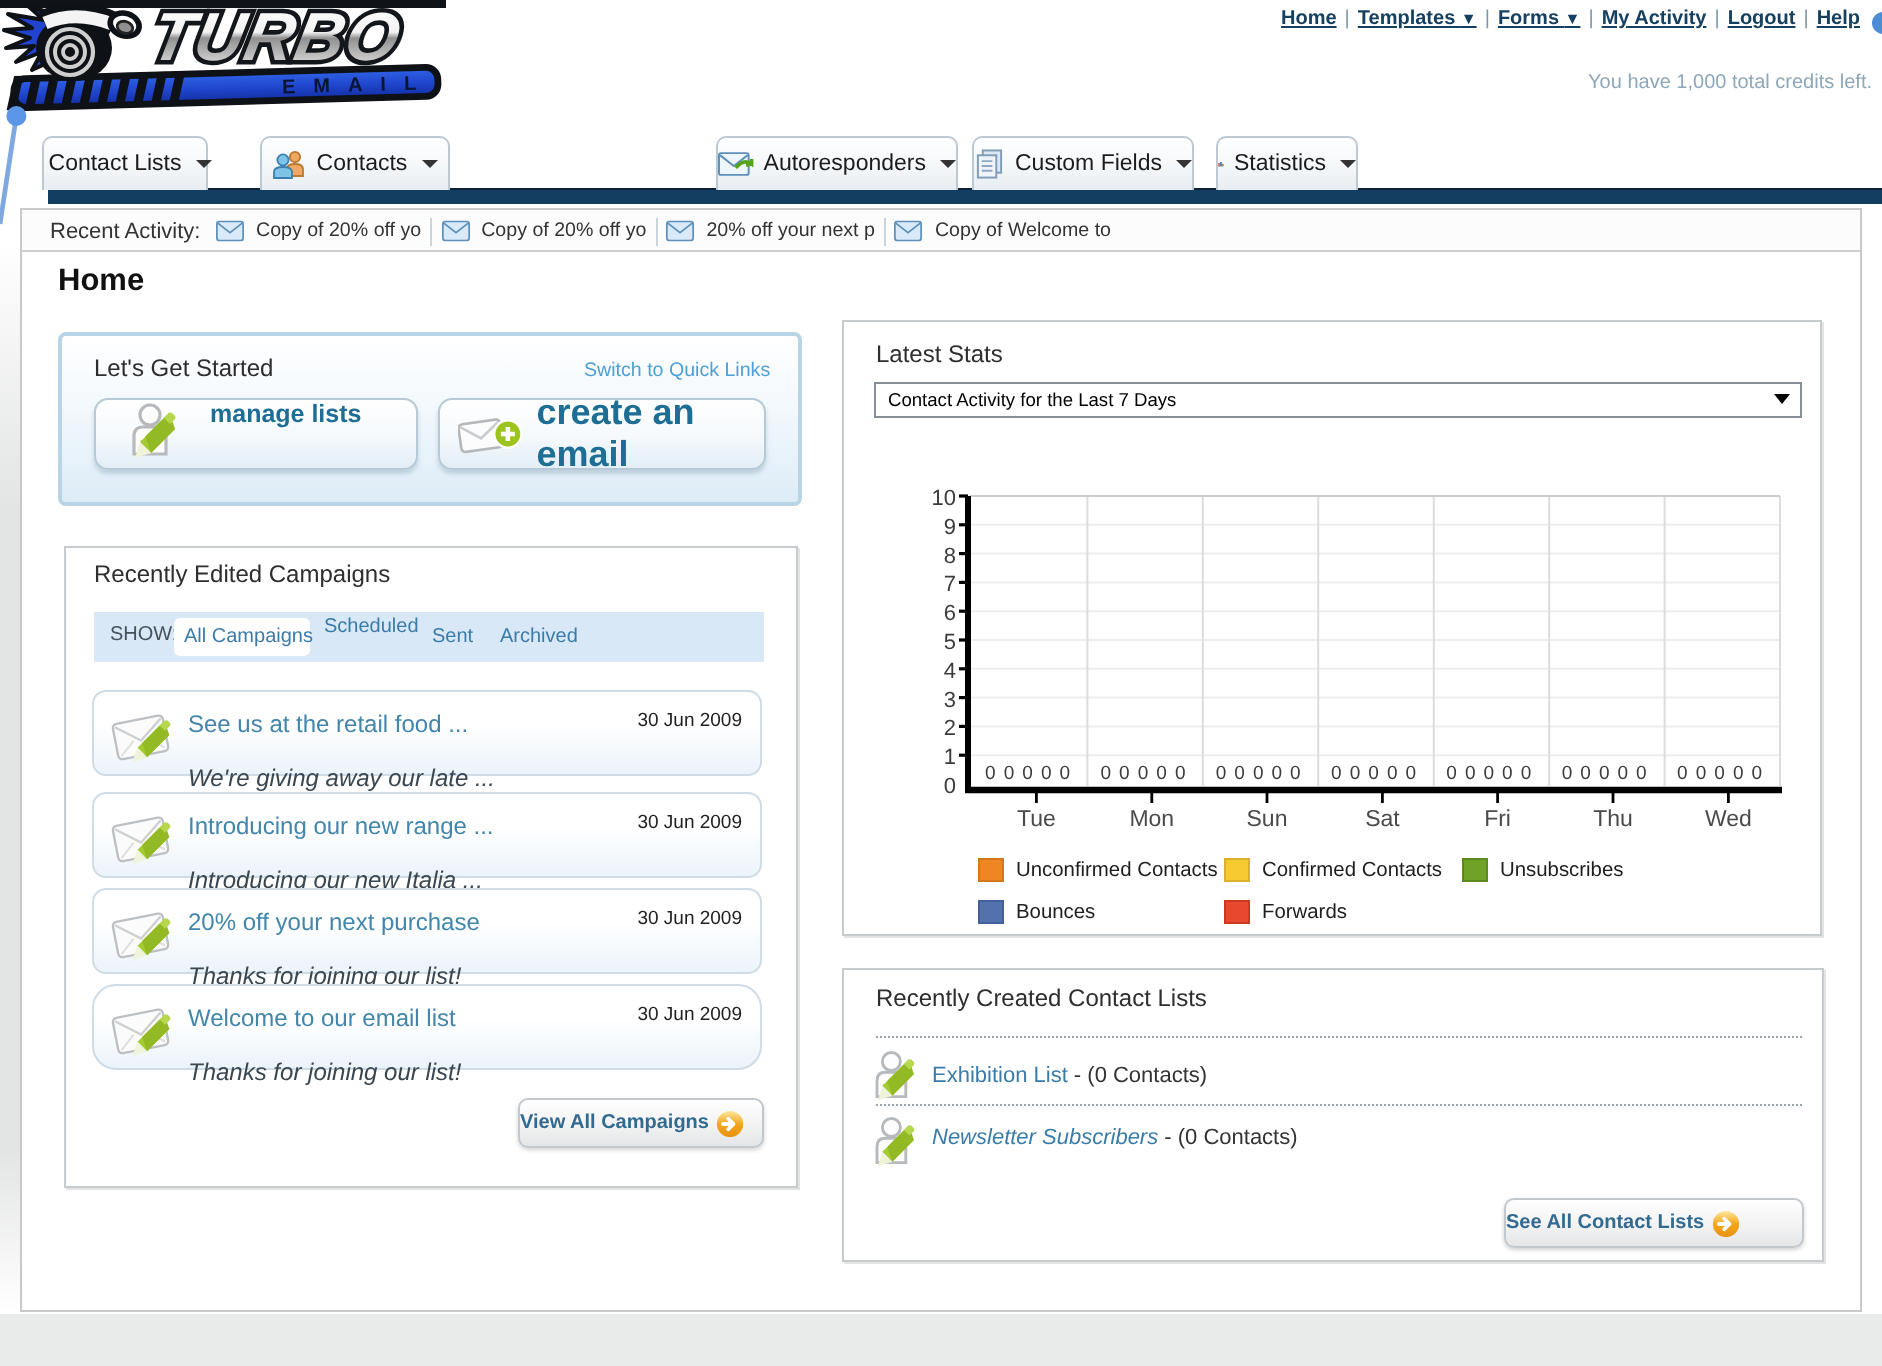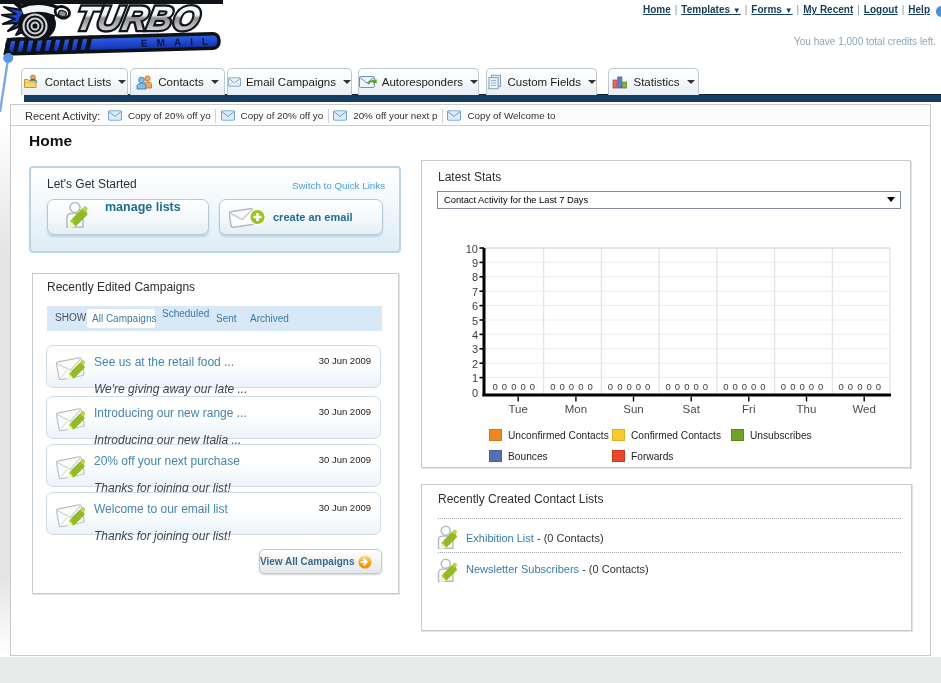--- a/index.html
+++ b/index.html
@@ -59,21 +59,21 @@
         <path d="M1 1.5 L8 7 L15 1.5" fill="none" stroke="#5f90ba" stroke-width="1"></path>
       </symbol>
       <symbol id="s-go" viewBox="0 0 16 16">
         <circle cx="8" cy="8" r="7.5" fill="url(#gbtn)"></circle>
         <path d="M4 8 L9 8 M7 5 L10 8 L7 11" fill="none" stroke="#fff" stroke-width="2.2" stroke-linecap="round" stroke-linejoin="round"></path>
       </symbol>
     </defs>
   </svg>
 
   <div class="abs" style="top:4px; right:11px; font-size:10px; color:#7d97a9; white-space:nowrap;">
-    <a class="toplink">Home</a><span class="sep">|</span><a class="toplink">Templates <span style="font-size:8px;">▼</span></a><span class="sep">|</span><a class="toplink">Forms <span style="font-size:8px;">▼</span></a><span class="sep">|</span><a class="toplink">My Recent</a><span class="sep">|</span><a class="toplink">Logout</a><span class="sep">|</span><a class="toplink">Help</a>
+    <a class="toplink">Home</a><span class="sep">|</span><a class="toplink">Templates <span style="font-size:8px;">▼</span></a><span class="sep">|</span><a class="toplink">Forms <span style="font-size:8px;">▼</span></a><span class="sep">|</span><a class="toplink">My Activity</a><span class="sep">|</span><a class="toplink">Logout</a><span class="sep">|</span><a class="toplink">Help</a>
   </div>
   <div class="abs" style="top:36px; right:5px; font-size:10px; color:#8da6b8; white-space:nowrap;">You have 1,000 total credits left.</div>
   <div class="abs" style="top:6px; left:936px; width:11px; height:11px; border-radius:50%; background:#4d8dd6;"></div>
 
   <svg class="abs" style="left:0; top:0;" width="240" height="58" viewBox="0 0 240 58" font-family="Liberation Sans, sans-serif">
     <defs>
       <linearGradient id="chrome" x1="0" y1="0" x2="0" y2="1">
         <stop offset="0" stop-color="#ffffff"></stop>
           <stop offset="0.42" stop-color="#f2f2f2"></stop>
         <stop offset="0.5" stop-color="#909090"></stop>
@@ -123,48 +123,43 @@
     </g>
   </svg>
 
   <svg class="abs" style="left:0; top:45px;" width="20" height="75" viewBox="0 0 20 75">
     <line x1="8" y1="14" x2="0" y2="67" stroke="#7fa8e2" stroke-width="2.4"></line>
     <circle cx="8.2" cy="13" r="5" fill="#5b95e8"></circle>
   </svg>
 
   <div class="abs" style="left:24px; top:94px; width:917px; height:8px; background:#143d62; border-top:1.5px solid #0a2336;"></div>
 
-  <div class="tab" style="left:21px;  width:107px;"><svg width="17" height="16" viewBox="0 0 17 16">
+  <div class="tab" style="left:21px;  width:83px;"><svg width="17" height="16" viewBox="0 0 17 16">
         <circle cx="10" cy="3.4" r="2.4" fill="#e8a977" stroke="#9c6b3f" stroke-width="0.8"></circle>
         <path d="M6.5 8 Q6.5 5.2 10 5.2 Q13.5 5.2 13.5 8 L13.5 9 L6.5 9 Z" fill="#3a79b8" stroke="#2a5a8a" stroke-width="0.8"></path>
         <path d="M1.5 5.5 L1.5 13.5 L13 13.5 L13 7 L6.5 7 L5 5.5 Z" fill="#f7d76c" stroke="#b89a3a" stroke-width="1"></path>
         <path d="M1.5 8.5 L13 8.5" stroke="#e8c24d" stroke-width="1"></path>
       </svg>Contact Lists<span class="arr"></span></div>
   <div class="tab" style="left:130px; width:95px;"><svg width="17" height="16" viewBox="0 0 17 16">
         <circle cx="11.5" cy="4.5" r="2.6" fill="#f0a860" stroke="#b97a33" stroke-width="0.9"></circle>
         <path d="M7.5 14 L7.5 10.5 Q7.5 8 11.5 8 Q15.5 8 15.5 10.5 L15.5 14 Z" fill="#f0a860" stroke="#b97a33" stroke-width="0.9"></path>
         <circle cx="5.5" cy="6" r="2.8" fill="#7ec3e8" stroke="#3a7fae" stroke-width="0.9"></circle>
         <path d="M1 15 L1 12 Q1 9.5 5.5 9.5 Q10 9.5 10 12 L10 15 Z" fill="#7ec3e8" stroke="#3a7fae" stroke-width="0.9"></path>
       </svg>Contacts<span class="arr"></span></div>
-  <div class="tab" style="left:227px; width:125px;"><svg width="17" height="12" viewBox="0 0 17 12">
-        <rect x="0.5" y="0.5" width="16" height="11" rx="1" fill="#eef6fd" stroke="#5f90ba" stroke-width="1"></rect>
-        <path d="M1 1.5 L8.5 7 L16 1.5" fill="none" stroke="#5f90ba" stroke-width="1"></path>
-        <path d="M1 11 L6 6.5 M16 11 L11 6.5" fill="none" stroke="#9cbcd8" stroke-width="0.9"></path>
-      </svg>Email Campaigns<span class="arr"></span></div>
   <div class="tab" style="left:486px; width:111px;"><svg width="16" height="16" viewBox="0 0 16 16">
         <rect x="4.5" y="1" width="9.5" height="11.5" fill="#dce7f2" stroke="#7f9cb8" stroke-width="1"></rect>
         <rect x="2" y="3.5" width="9.5" height="11.5" fill="#eef4fa" stroke="#7f9cb8" stroke-width="1"></rect>
         <path d="M4 6.5 L9.5 6.5 M4 9 L9.5 9 M4 11.5 L9.5 11.5" stroke="#8fa9c2" stroke-width="1"></path>
       </svg>Custom Fields<span class="arr"></span></div>
   <div class="tab" style="left:358px; width:121px;"><svg width="18" height="14" viewBox="0 0 18 14">
         <rect x="0.5" y="1.5" width="15" height="11" rx="1" fill="#eef6fd" stroke="#5f90ba" stroke-width="1"></rect>
         <path d="M1 2.5 L8 8 L15 2.5" fill="none" stroke="#5f90ba" stroke-width="1"></path>
         <path d="M9 9 Q13 4 17 7 L17 4.5 M17 7 L14.2 7.6" fill="none" stroke="#55a317" stroke-width="1.8"></path>
       </svg>Autoresponders<span class="arr"></span></div>
-  <div class="tab" style="left:608px; width:91px;"><svg width="16" height="14" viewBox="0 0 16 14">
+  <div class="tab" style="left:608px; width:71px;"><svg width="16" height="14" viewBox="0 0 16 14">
         <rect x="1" y="5" width="4" height="8" fill="#e06a6a" stroke="#b84444" stroke-width="0.8"></rect>
         <rect x="5.8" y="2" width="4" height="11" fill="#5b7fc4" stroke="#3c5f9e" stroke-width="0.8"></rect>
         <rect x="10.6" y="7" width="4" height="6" fill="#7fb347" stroke="#5d8a2e" stroke-width="0.8"></rect>
       </svg>Statistics<span class="arr"></span></div>
 
   <div class="abs" style="left:10px; top:104px; width:921px; height:552px; border:1px solid #c9c9c9; background:#fff;"></div>
 
   <div class="abs" style="left:11px; top:105px; width:919px; height:21px; background:#fcfcfc; border-bottom:1px solid #cfcfcf;"></div>
   <div class="abs" style="left:25px; top:110px; font-size:11px; color:#333;">Recent Activity:</div>
   <div class="abs" style="left:108px; top:107px; height:17px; display:flex; align-items:center; font-size:9.8px; color:#333;">
@@ -203,21 +198,21 @@
   </div>
   <div class="abs" id="btn-create" style="left:219px; top:199px; width:164px; height:36px; border:1px solid #b6c9d6; border-radius:7px; background:linear-gradient(#ffffff,#f4f9fc 55%,#e3eef6); box-shadow:0 2px 2px rgba(120,150,170,0.35); display:flex; align-items:center;">
     <svg style="margin-left:9px;" width="38" height="28" viewBox="0 0 38 28">
         <g transform="rotate(-8 13 15)">
           <rect x="1" y="7" width="24" height="16" rx="2.5" fill="#fcfcfc" stroke="#b4b8bb" stroke-width="1.5"></rect>
           <path d="M2 8.5 L13 16.5 L24 8.5" fill="none" stroke="#c9cccf" stroke-width="1.5"></path>
         </g>
         <circle cx="28.5" cy="14" r="7.8" fill="#9cc41e" stroke="#fff" stroke-width="1.4"></circle>
         <path d="M24.5 14 L32.5 14 M28.5 10 L28.5 18" stroke="#fff" stroke-width="2.6"></path>
       </svg>
-    <span style="margin-left:6px; font-size:11px; font-weight:bold; color:#1e6d94;text-align:center;">create an email</span>
+    <span style="margin-left:6px; font-size:18px; font-weight:bold; color:#1e6d94;">create an email</span>
   </div>
 
   <div class="abs" style="left:32px; top:273px; width:367px; height:321px; border:1px solid #c6cbce; background:#fff; box-shadow:1px 1px 0 #e3e3e3;"></div>
   <div class="abs panelTitle" style="left:47px; top:280px;">Recently Edited Campaigns</div>
   <div class="abs" style="left:47px; top:306px; width:335px; height:25px; background:#d8e8f6;"></div>
   <div class="abs" style="left:55px; top:312px; font-size:10px; color:#45525c;">SHOW:</div>
   <div class="abs" style="left:87px; top:309px; width:68px; height:19px; background:#fff; border-radius:3px;"></div>
   <div class="abs" style="left:92px; top:313px; font-size:10px; color:#3a7ca9; white-space:nowrap;">All Campaigns</div>
   <div class="abs" style="left:162px; top:308px; font-size:10px; color:#3a7ca9;text-align:right;">Scheduled</div>
   <div class="abs" style="left:216px; top:313px; font-size:10px; color:#3a7ca9;">Sent</div>
@@ -240,21 +235,21 @@
     <div class="rowDate">30 Jun 2009</div>
   </div>
   <div class="rowItem" style="top:444px;">
     <svg style="position:absolute; left:8px; top:5px;" width="36" height="32" viewBox="0 0 34 30">
         <use href="#s-envpen"></use>
       </svg>
     <div class="rowTitle">20% off your next purchase</div>
     <div class="rowSub">Thanks for joining our list!</div>
     <div class="rowDate">30 Jun 2009</div>
   </div>
-  <div class="rowItem" style="top:492px;">
+  <div class="rowItem" style="top:492px;border-radius:12px;">
     <svg style="position:absolute; left:8px; top:5px;" width="36" height="32" viewBox="0 0 34 30">
         <use href="#s-envpen"></use>
       </svg>
     <div class="rowTitle">Welcome to our email list</div>
     <div class="rowSub">Thanks for joining our list!</div>
     <div class="rowDate">30 Jun 2009</div>
   </div>
 
   <div class="goBtn" style="left:259px; top:549px; width:123px;">View All Campaigns<svg width="14" height="14" viewBox="0 0 16 16">
         <use href="#s-go"></use>
@@ -396,19 +391,22 @@
   <svg class="abs" style="left:434px; top:524px;" width="27" height="27" viewBox="0 0 30 30">
       <use href="#s-person"></use>
       <use href="#s-pencil"></use>
     </svg>
   <div class="abs" style="left:466px; top:532px; font-size:11px;"><span style="color:#3a7ca9;">Exhibition List</span><span style="color:#333;"> - (0 Contacts)</span></div>
   <div class="dot" style="left:438px; top:552px; width:463px;"></div>
   <svg class="abs" style="left:434px; top:557px;" width="27" height="27" viewBox="0 0 30 30">
       <use href="#s-person"></use>
       <use href="#s-pencil"></use>
     </svg>
-  <div class="abs" style="left:466px; top:563px; font-size:11px;"><span style="color:#3a7ca9;">Newsletter Subscribers</span><span style="color:#333;"> - (0 Contacts)</span></div>
+  <div class="abs" style="left:466px; top:563px; font-size:11px;"><span style="color:#3a7ca9;font-style:italic;">Newsletter Subscribers</span><span style="color:#333;"> - (0 Contacts)</span></div>
+  <div class="goBtn" style="left:752px; top:599px; width:150px;">See All Contact Lists<svg width="14" height="14" viewBox="0 0 16 16">
+        <use href="#s-go"></use>
+      </svg></div>
 
   <div class="abs" style="left:0; top:120px; width:10px; height:536px; background:linear-gradient(#ffffff 0%, #e3e4e4 25%, #e3e4e4 85%, #ffffff 100%);"></div>
 
   <div class="abs" style="left:0; top:657px; width:941px; height:26px; background:#e9eaea;"></div>
 
 </div>
 
 </body></html>

